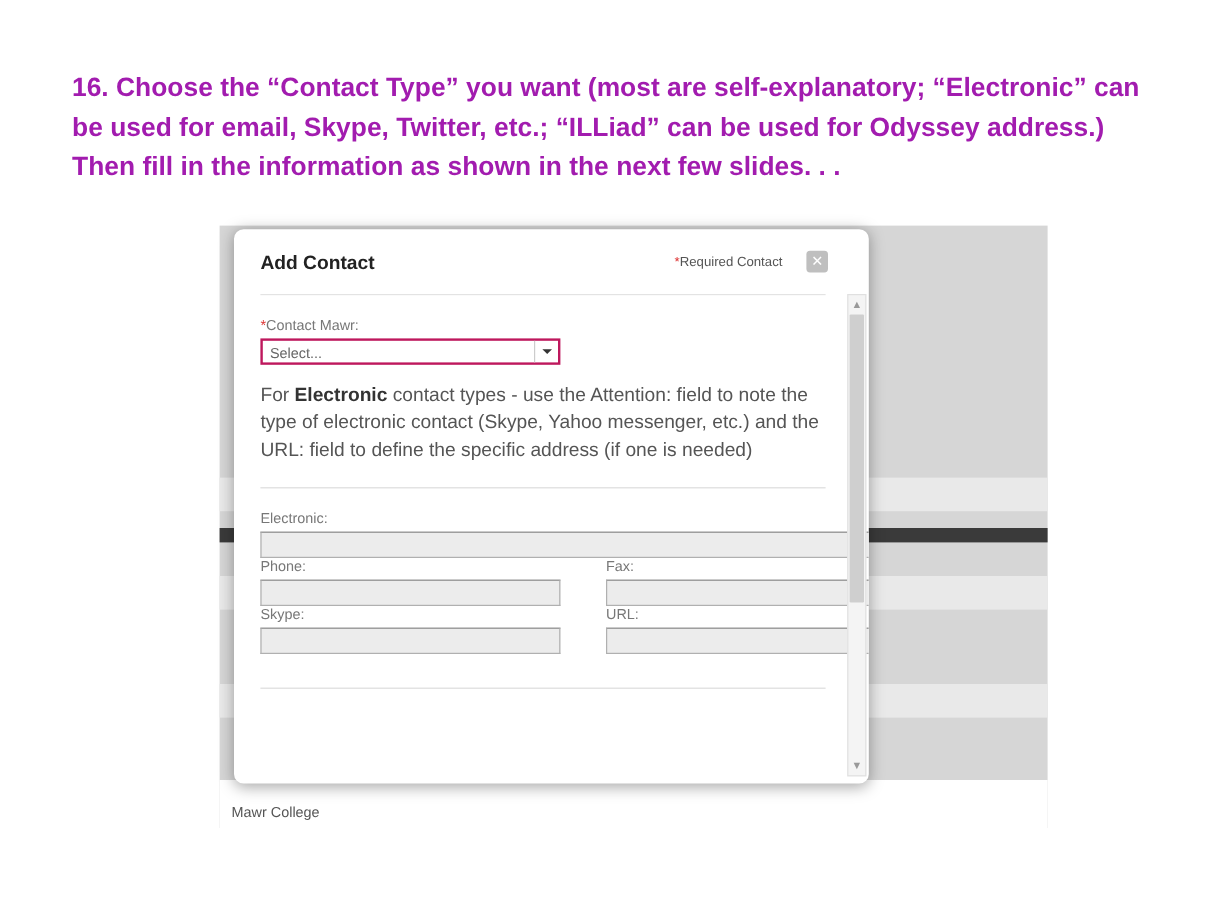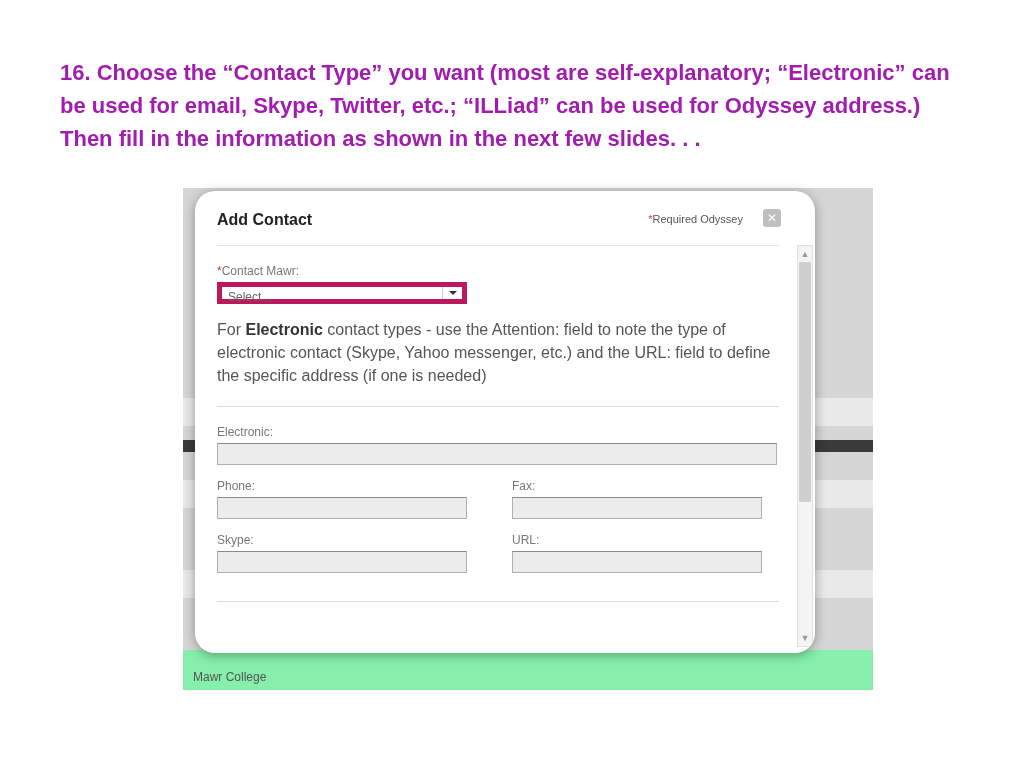--- a/index.html
+++ b/index.html
@@ -33,32 +33,32 @@
     position: absolute;
     left: 0; right: 0;
     background: #e9e9e9;
     height: 28px;
   }
   .bg-row.dark { background: #3a3a3a; height: 12px; }
   .bg-college {
     position: absolute;
     bottom: 0; left: 0; right: 0;
     height: 32px;
-    background: #86efac;
+    background: #ffffff;
     color: #555;
     font-size: 12px;
     padding: 20px 10px;
   }
   .modal {
     position: absolute;
     top: 3px; left: 12px;
-    width: 620px;
+    width: 529px;
     height: 462px;
     background: #fff;
-    border-radius: 20px;
+    border-radius: 8px;
     box-shadow: 0 2px 12px rgba(0,0,0,.35);
     overflow: hidden;
   }
   .modal-header {
     position: relative;
     padding: 20px 22px 10px 22px;
   }
   .modal-title {
     font-size: 16px;
     font-weight: 700;
@@ -107,21 +107,21 @@
   .field-label {
     font-size: 12px;
     color: #777;
     margin-bottom: 4px;
     display: block;
   }
   .field-label .ast { color: #d33; }
   .select-box {
     width: 250px;
     height: 22px;
-    border: 5px solid #be185d;
+    border: 2px solid #be185d;
     background: #fff;
     font-size: 12px;
     color: #666;
     padding: 0 22px 0 6px;
     position: relative;
     cursor: pointer;
     line-height: 20px;
   }
   .select-caret {
     position: absolute;
@@ -140,22 +140,22 @@
   }
   .help-text {
     font-size: 16px;
     color: #555;
     line-height: 1.45;
     margin-top: 14px;
   }
   .help-text b { color: #333; }
   .row {
     display: flex;
-    gap: 28px;
-    margin-top: 14px;
+    gap: 38px;
+    margin-top: 0;
   }
   .col { flex: 1; }
   .text-input {
     width: 100%;
     height: 22px;
     border: 1px solid #b0b0b0;
     border-top: 1px solid #8a8a8a;
     background: #ececec;
     font-size: 12px;
     padding: 0 4px;
@@ -201,21 +201,21 @@
   <div class="bg-row" style="top:210px"></div>
   <div class="bg-row dark" style="top:252px"></div>
   <div class="bg-row" style="top:292px"></div>
   <div class="bg-row" style="top:382px"></div>
   <div class="bg-college">Mawr College</div>
 
   <div class="modal">
     <div class="modal-header">
       <div class="modal-title">Add Contact</div>
       <div class="req-fields">
-        <span class="ast">*</span><span>Required Odyssey</span>
+        <span class="ast">*</span><span>Required Contact</span>
       </div>
       <div class="close-btn">✕</div>
     </div>
 
     <div class="modal-body">
       <div class="scroll-inner">
         <hr class="thin-rule">
 
         <label class="field-label">
           <span class="ast">*</span><span>Contact Mawr:</span>

